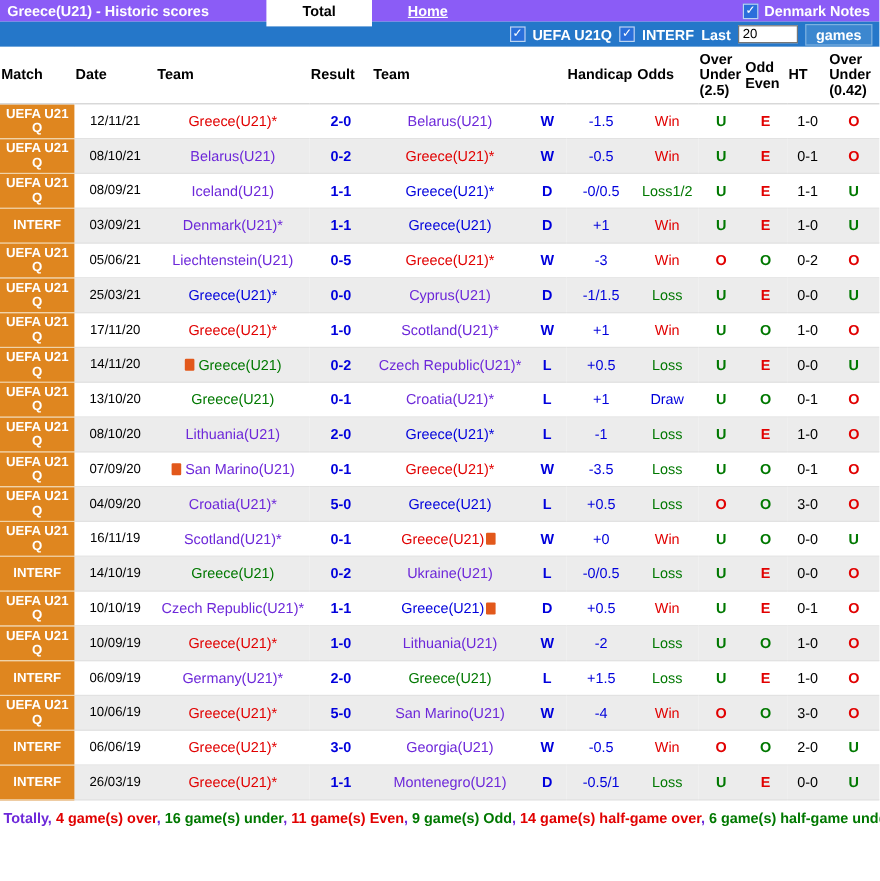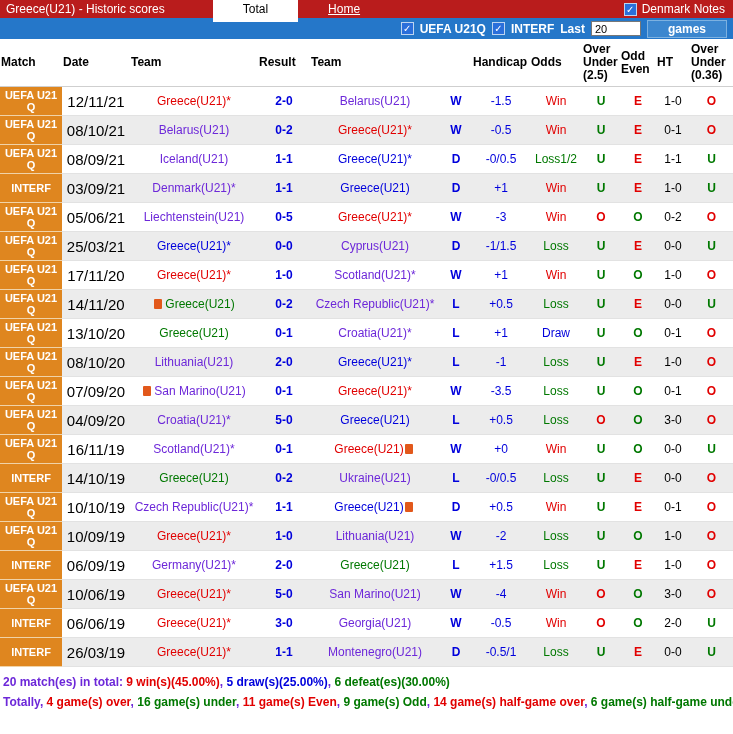--- a/index.html
+++ b/index.html
@@ -1,42 +1,42 @@
 <!DOCTYPE html>
 <html><head>
 <meta charset="utf-8">
 <style>
   *{box-sizing:border-box;margin:0;padding:0}
   html,body{width:733px;height:734px;overflow:hidden;background:#fff;
     font-family:"Liberation Sans","DejaVu Sans",sans-serif}
   
-  .topbar{height:18px;background:#b91c1c;display:flex;align-items:center;
-    color:#fff;font-size:12px;font-weight:normal}
+  .topbar{height:18px;background:#8b5cf6;display:flex;align-items:center;
+    color:#fff;font-size:12px;font-weight:bold}
   .topbar .title{padding-left:6px;margin-right:48px;white-space:nowrap}
   .tab{height:25px;line-height:25px;padding:0 30px;cursor:pointer;white-space:nowrap}
   .tab.active{background:#fff;color:#000}
   .tab.link{text-decoration:underline}
   .topbar-right{margin-left:auto;display:flex;align-items:center;gap:5px;padding-right:8px}
   .checkbox{width:13px;height:13px;background:#2a6fdb;border:1px solid #bcd4f0;
     color:#fff;font-size:10px;line-height:11px;text-align:center;display:inline-block;cursor:pointer}
   
   .filterbar{height:21px;background:#2577c9;display:flex;align-items:center;
     justify-content:flex-end;color:#fff;font-size:12px;font-weight:bold;gap:6px;padding-right:6px}
   .filterbar input{width:50px;height:15px;font-size:11px;border:1px solid #777;padding:0 3px}
-  .games-btn{background:#3c87cf;border:1px solid #7db1e0;padding:1px 20px;font-size:12px;cursor:pointer}
+  .games-btn{background:#3c87cf;border:1px solid #7db1e0;padding:1px 8px;font-size:12px;cursor:pointer}
   
   table{width:733px;border-collapse:collapse;table-layout:fixed}
   thead th{font-size:12px;font-weight:bold;text-align:left;vertical-align:middle;
     padding:4px 1px;line-height:13px;background:#fff;border-bottom:1px solid #cfcfcf;height:44px}
   tbody td{height:29px;text-align:center;vertical-align:middle;font-size:12px;
     line-height:13px;padding:0 1px;border-bottom:1px solid #e2e2e2;color:#000}
   tbody tr:nth-child(even){background:#ececec}
   td.comp{background:#df861f;color:#fff;font-weight:bold;font-size:11px;
     line-height:12px;border-bottom:1px solid #f0d3a8;padding:1px 2px}
-  td.date{font-size:15px}
+  td.date{font-size:11px}
   td.score,td.res{font-weight:bold}
   .bold{font-weight:bold}
   .c-r{color:#e10000}.c-b{color:#0000dc}.c-g{color:#007800}.c-k{color:#6d28d9}
   .team{cursor:pointer;white-space:nowrap}
   .flag-icon{display:inline-block;width:8px;height:10px;background:#e2581b;
     border-radius:1px;vertical-align:-1px;margin:0 3px 0 1px}
   
   .footer{padding:5px 3px 0}
   .fline{font-size:12px;font-weight:bold;line-height:20px;white-space:nowrap}
 </style>
@@ -84,21 +84,21 @@
         <th>Date</th>
         <th>Team</th>
         <th>Result</th>
         <th>Team</th>
         <th></th>
         <th>Handicap</th>
         <th>Odds</th>
         <th>Over Under (2.5)</th>
         <th>Odd Even</th>
         <th>HT</th>
-        <th>Over Under (0.36)</th>
+        <th>Over Under (0.42)</th>
       </tr>
   </thead>
   <tbody id="tbody">
       <tr>
         <td class="comp">UEFA U21 Q</td>
         <td class="date">12/11/21</td>
         <td><span class="team c-r">Greece(U21)*</span></td>
         <td class="score c-b">2-0</td>
         <td><span class="team c-k">Belarus(U21)</span></td>
         <td class="res c-b">W</td>
@@ -372,15 +372,14 @@
         <td class="c-g">Loss</td>
         <td class="c-g bold">U</td>
         <td class="c-r bold">E</td>
         <td>0-0</td>
         <td class="c-g bold">U</td>
       </tr>
     </tbody>
 </table>
 
 <div class="footer" id="footer">
-    <div class="fline"><span class="c-k">20 match(es) in total: </span><span class="c-r">9 win(s)(45.00%)</span><span class="c-k">, </span><span class="c-b">5 draw(s)(25.00%)</span><span class="c-k">, </span><span class="c-g">6 defeat(es)(30.00%)</span></div>
     <div class="fline"><span class="c-k">Totally, </span><span class="c-r">4 game(s) over</span><span class="c-k">, </span><span class="c-g">16 game(s) under</span><span class="c-k">, </span><span class="c-r">11 game(s) Even</span><span class="c-k">, </span><span class="c-g">9 game(s) Odd</span><span class="c-k">, </span><span class="c-r">14 game(s) half-game over</span><span class="c-k">, </span><span class="c-g">6 game(s) half-game under</span></div>
   </div>
 
 </body></html>

